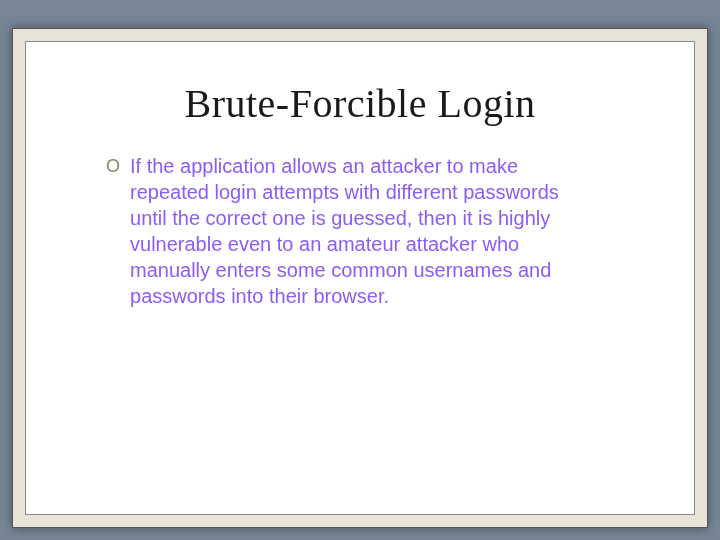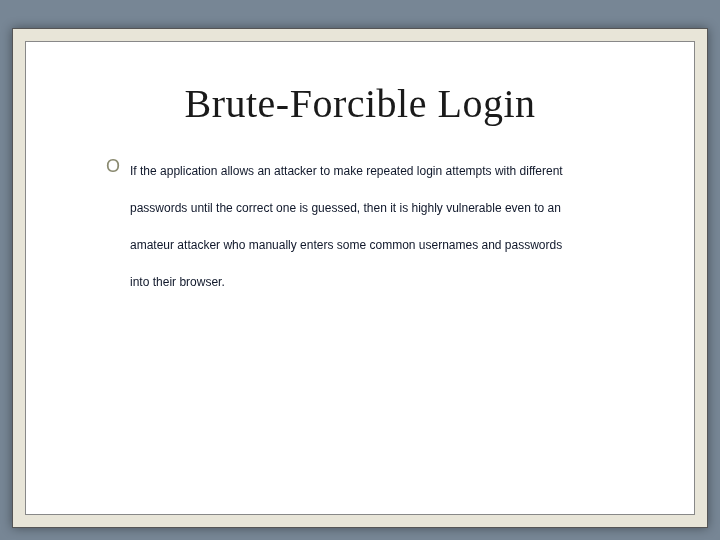--- a/index.html
+++ b/index.html
@@ -52,23 +52,23 @@
   .bullet-marker {
     font-family: Arial, Helvetica, sans-serif;
     font-size: 18px;
     color: #8a8a70;
     margin-right: 10px;
     line-height: 26px;
     flex: 0 0 auto;
   }
   .bullet-text {
     font-family: Arial, Helvetica, sans-serif;
-    font-size: 12px;
-    color: #0f172a;
-    line-height: 37px;
+    font-size: 20px;
+    color: #8b5cf6;
+    line-height: 26px;
     max-width: 440px;
   }
 </style>
 </head>
 <body>
 
 <div class="slide-outer">
   <div class="slide-inner">
     <h1 class="title">Brute-Forcible Login</h1>
     <div class="bullet-row">

